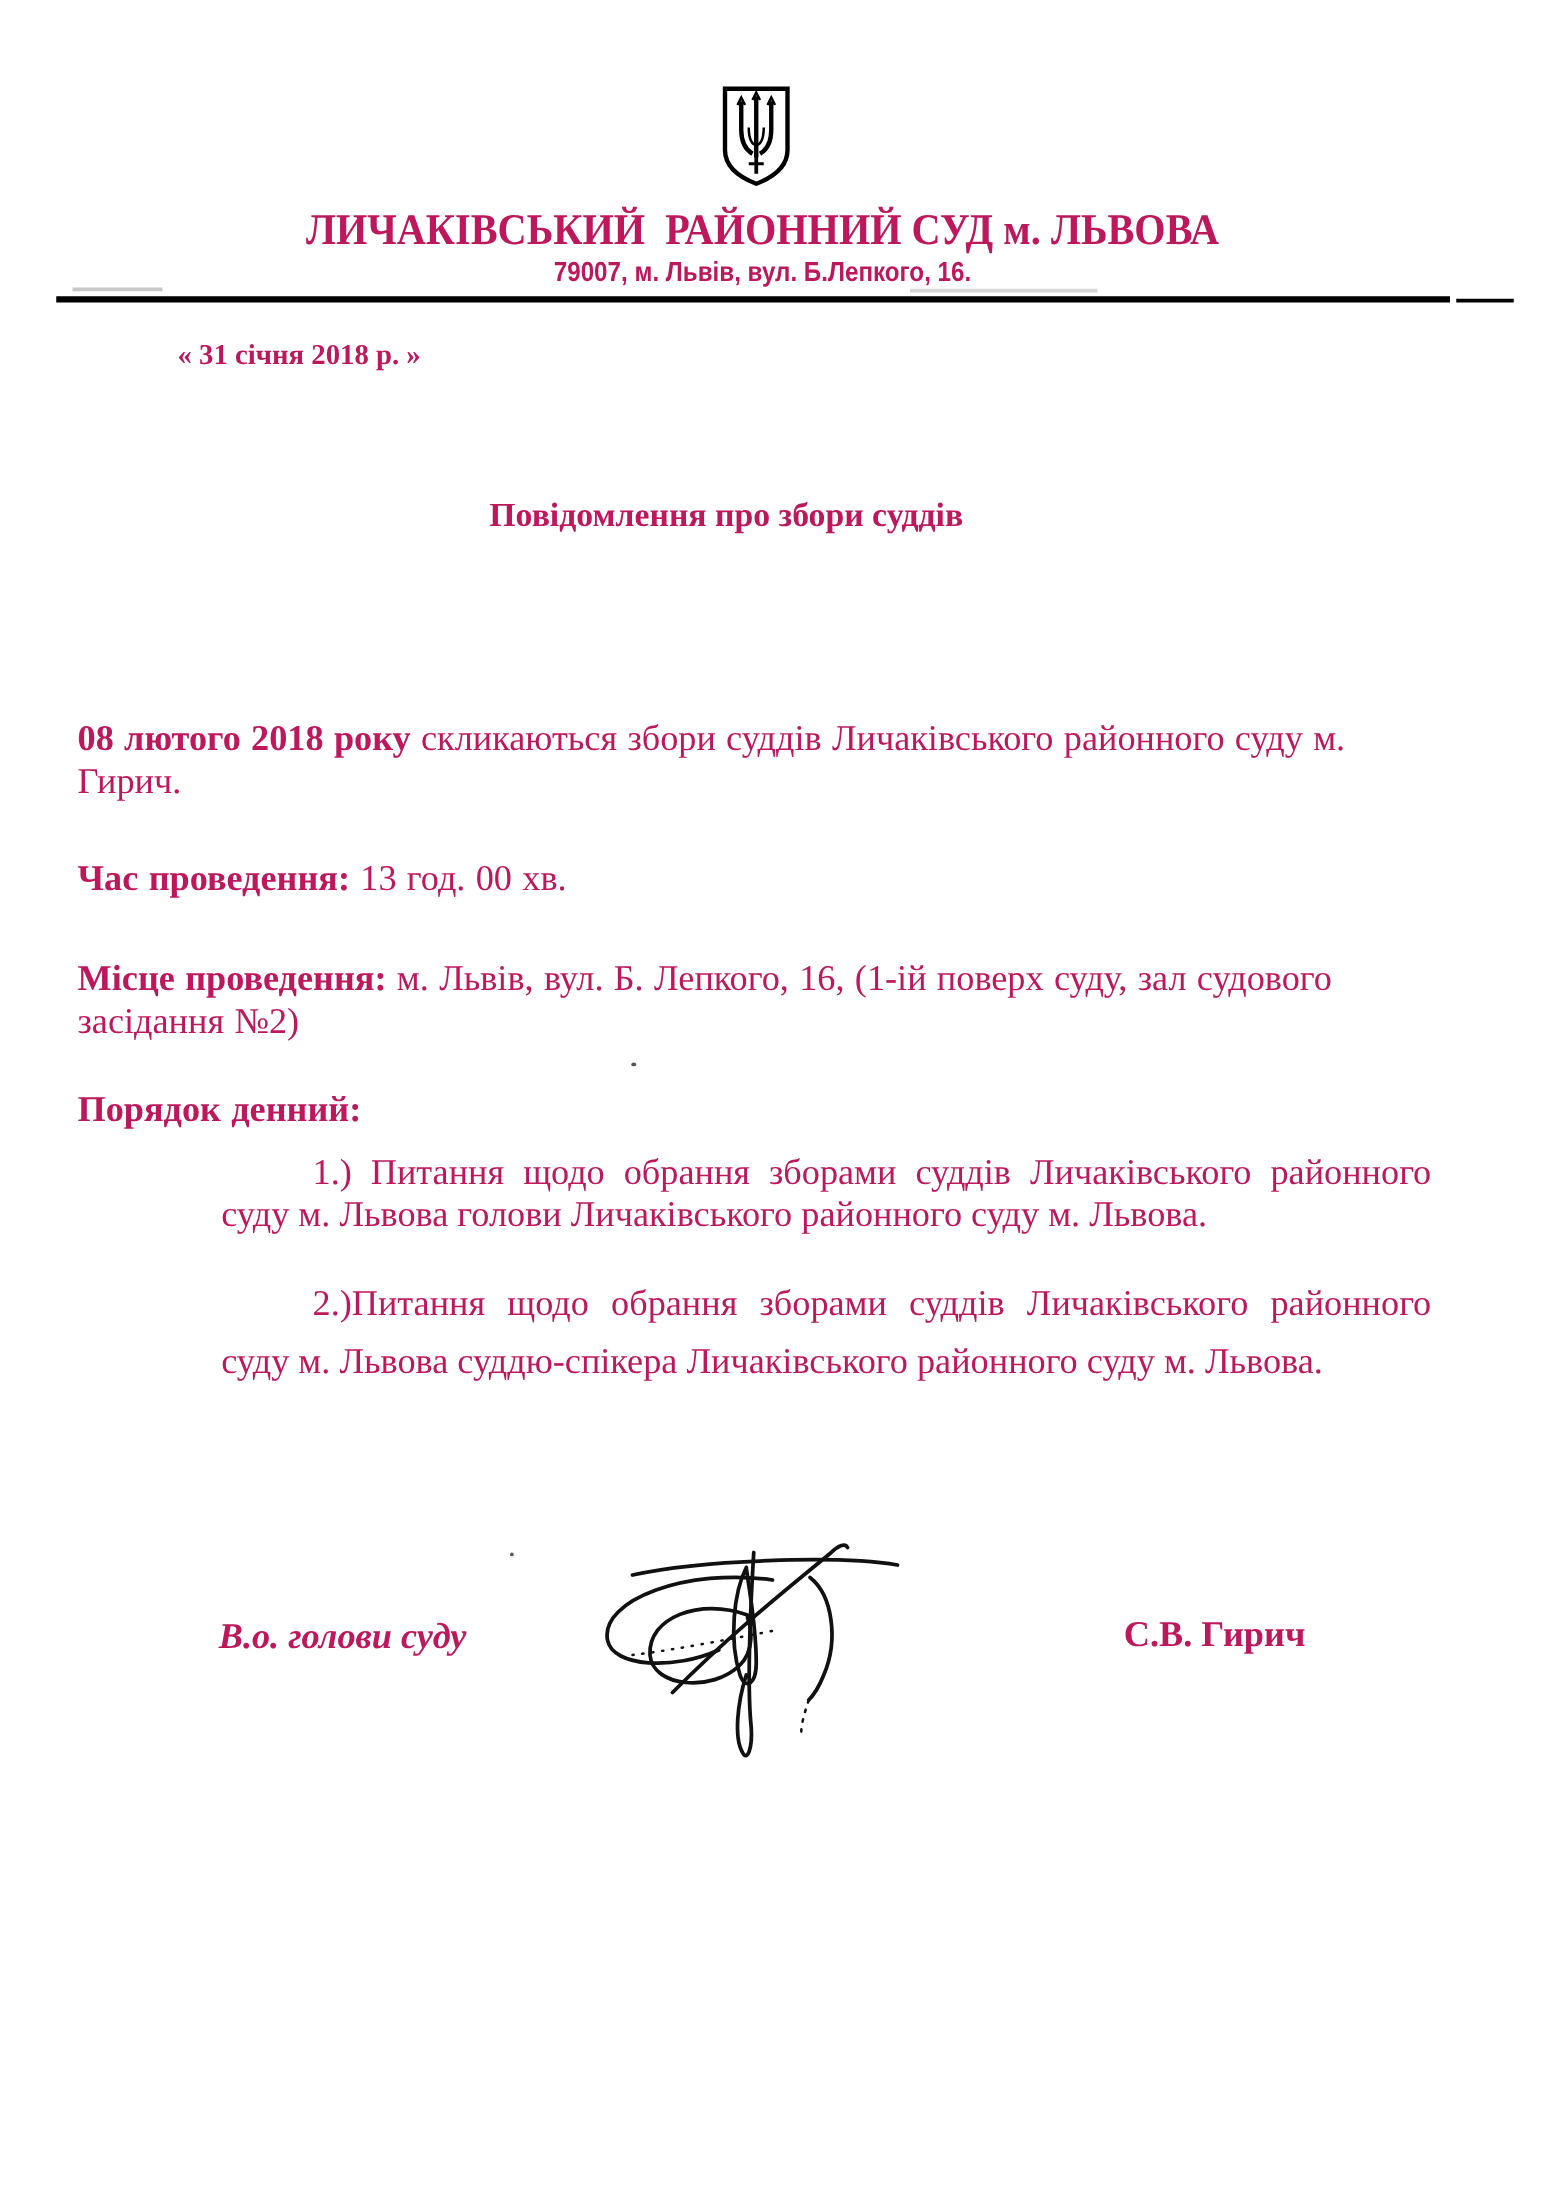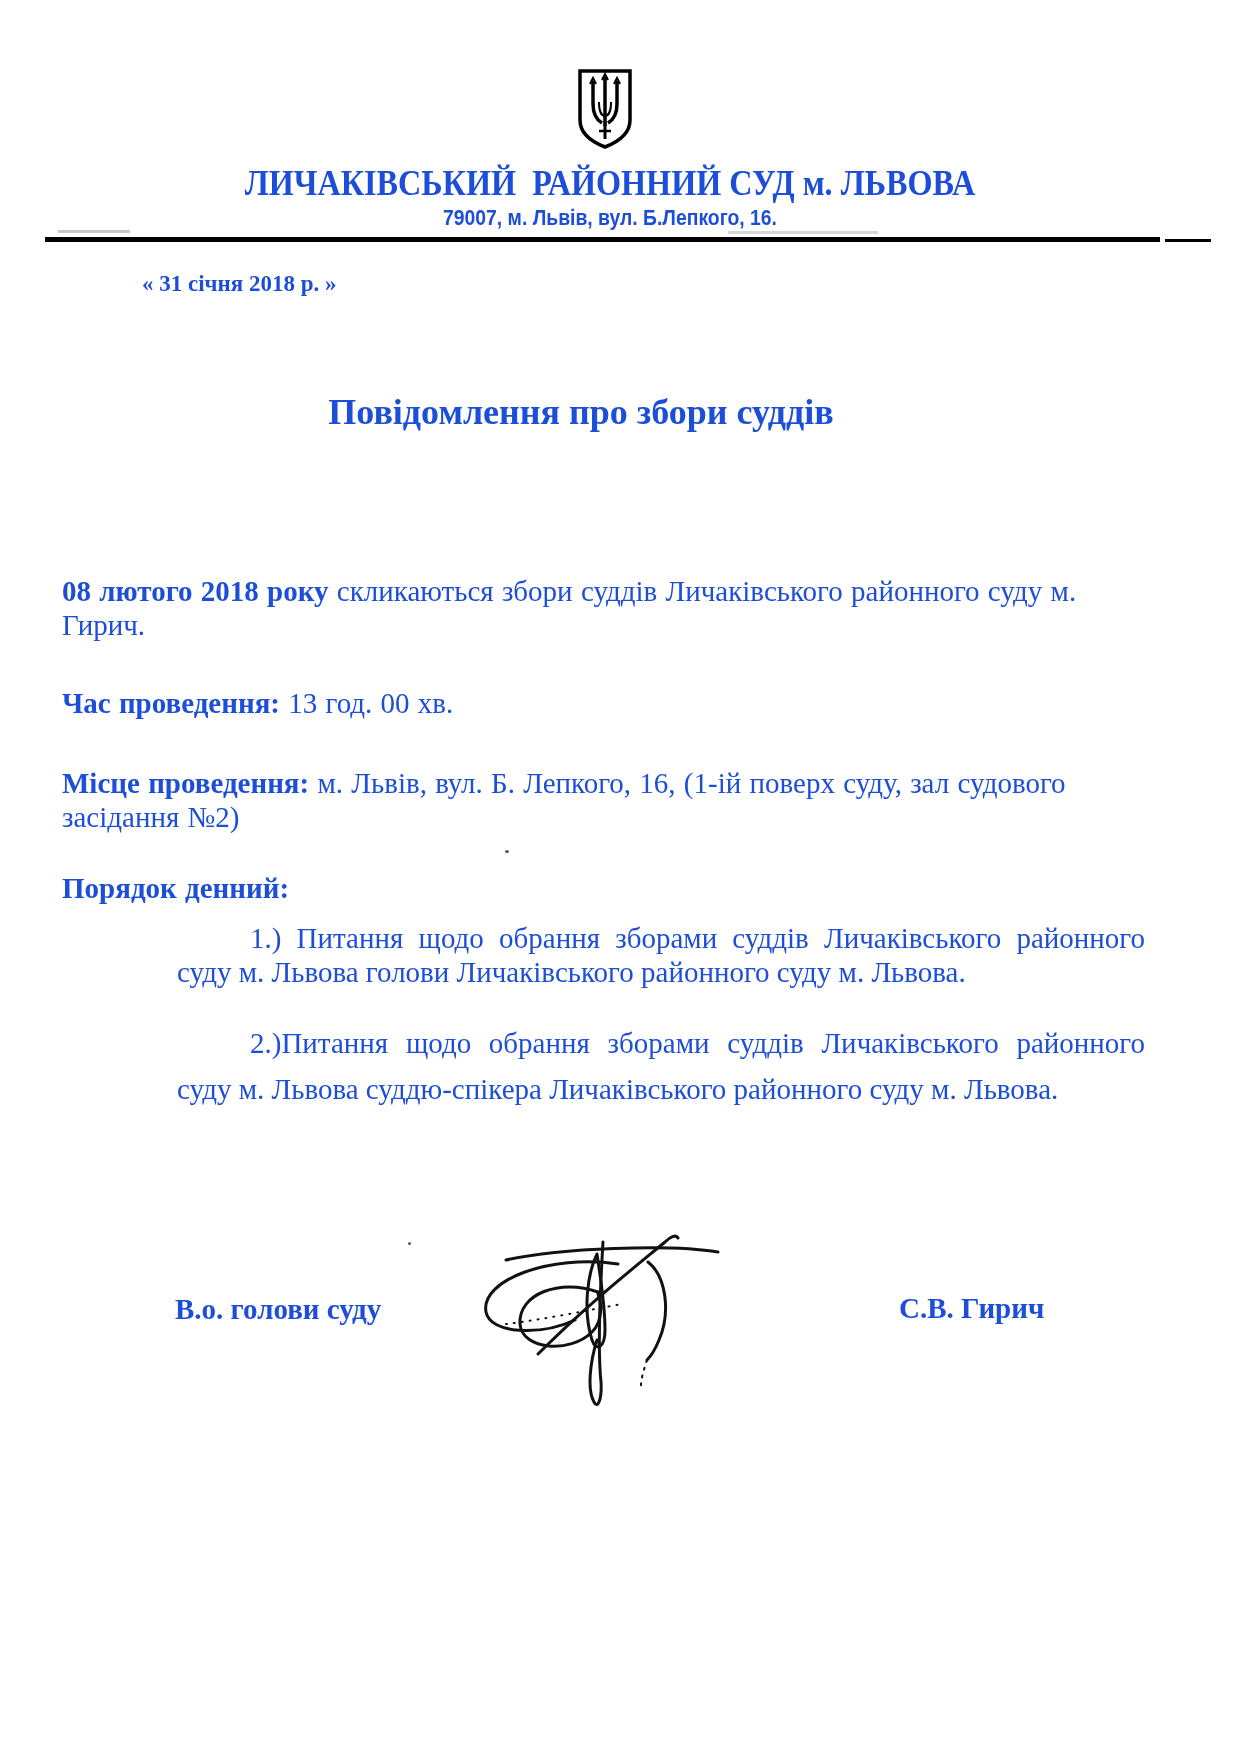--- a/index.html
+++ b/index.html
@@ -2,21 +2,21 @@
 <html><head>
 <meta charset="utf-8">
 <style>
   html,body{margin:0;padding:0;background:#e8e8e8;}
   .page{
     position:relative;
     width:1241px;height:1755px;
     margin:0 auto;
     background:#ffffff;
     font-family:"Liberation Serif", serif;
-    color:#1d4ed8;
+    color:#be185d;
     overflow:hidden;
   }
   .abs{position:absolute;}
   
   .emblem{left:576px;top:68px;width:58px;height:82px;}
   .court-name{
     left:30px;top:166px;width:1160px;
     text-align:center;
     font-weight:bold;font-size:35px;line-height:36px;
     white-space:pre;
@@ -32,21 +32,21 @@
   .header-rule{left:45px;top:237px;width:1115px;height:5px;background:#000;}
   .rule-dash{left:1165px;top:239px;width:46px;height:3px;background:#000;}
   .smudge{background:#9a9a9a;opacity:.55;}
   .smudge-l{left:58px;top:230px;width:72px;height:3px;}
   .smudge-r{left:728px;top:231px;width:150px;height:3px;opacity:.4;}
   .speck{background:#555;border-radius:50%;}
   .speck-1{left:505px;top:850px;width:4px;height:3px;}
   .speck-2{left:408px;top:1242px;width:3px;height:3px;}
 
   .date-line{left:142px;top:269px;font-weight:bold;font-size:23px;line-height:30px;}
-  .doc-title{left:0;top:395px;width:1162px;text-align:center;font-weight:bold;font-size:36px;line-height:34px;}
+  .doc-title{left:0;top:395px;width:1162px;text-align:center;font-weight:bold;font-size:27px;line-height:34px;}
 
   .bodyline{
     left:62px;width:1160px;
     font-size:29px;line-height:34px;
     word-spacing:1px;
     white-space:pre-wrap;
     margin-top:28px;
   }
   .b{font-weight:bold;}
   .l-ann1{top:546px;}
@@ -60,21 +60,21 @@
     left:177px;width:968px;
     font-size:29px;line-height:34px;
   }
   .itemline.just{text-align:justify;text-align-last:justify;}
   .itemline.first{padding-left:73px;width:895px;}
   .i1l1{top:921px;}
   .i1l2{top:955px;}
   .i2l1{top:1026px;}
   .i2l2{top:1060px;margin-top:12px;}
 
-  .sig-role{left:175px;top:1292px;font-weight:bold;font-size:29px;line-height:34px;}
+  .sig-role{left:175px;top:1292px;font-weight:bold;font-size:29px;line-height:34px;font-style:italic;}
   .sig-name{left:899px;top:1291px;font-weight:bold;font-size:29px;line-height:34px;}
   .sig-mark{left:470px;top:1232px;width:250px;height:190px;}
   svg{display:block;}
 </style>
 </head>
 <body>
 
 <div class="page">
 
   <div class="abs emblem">

